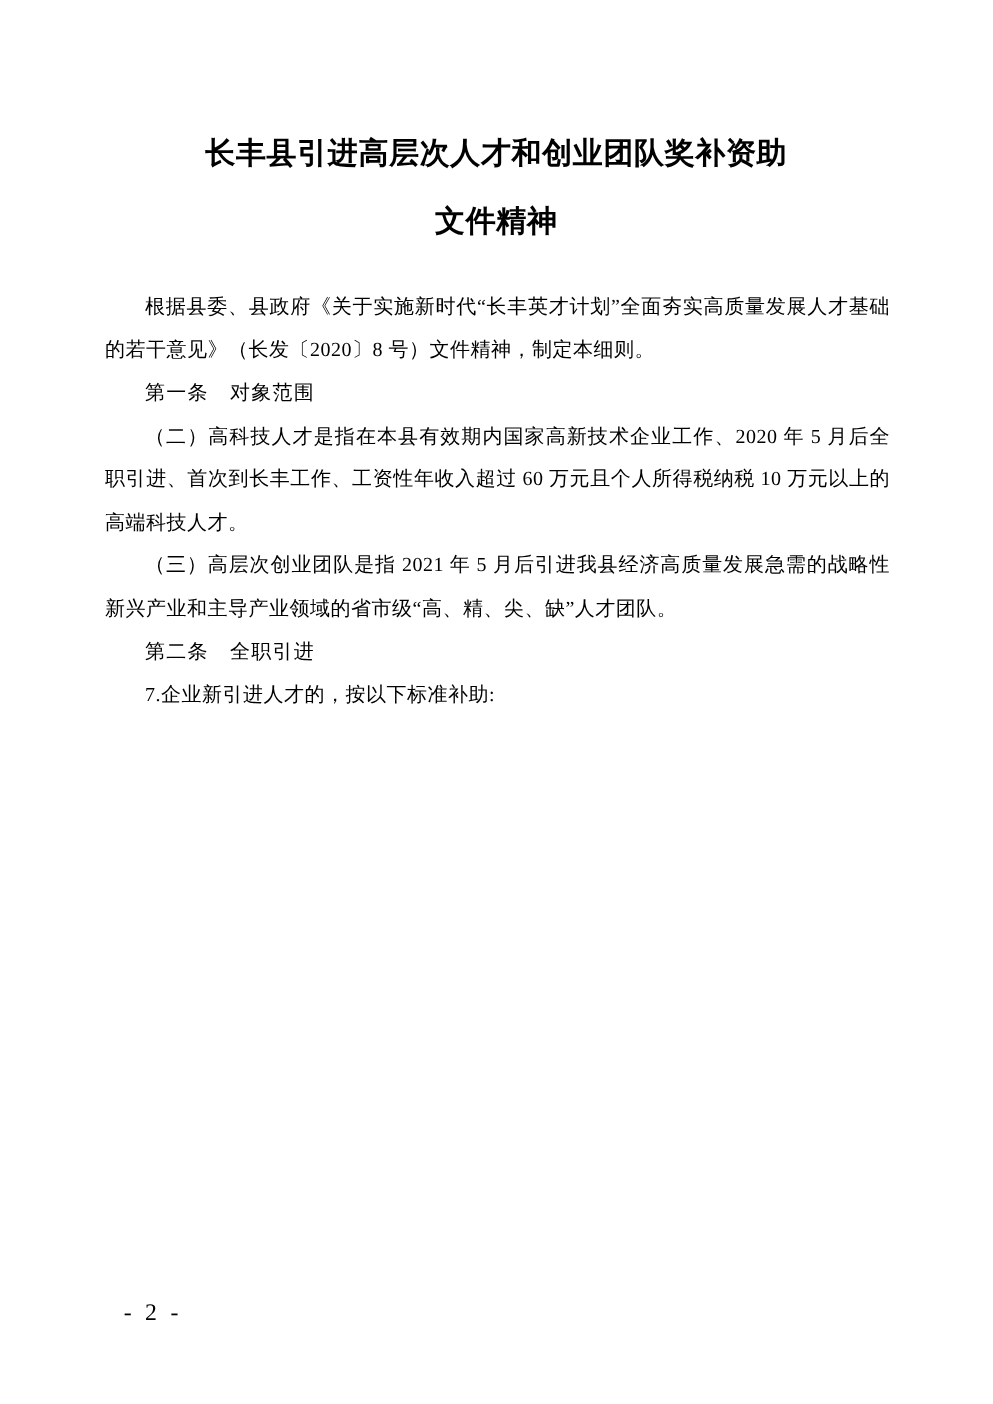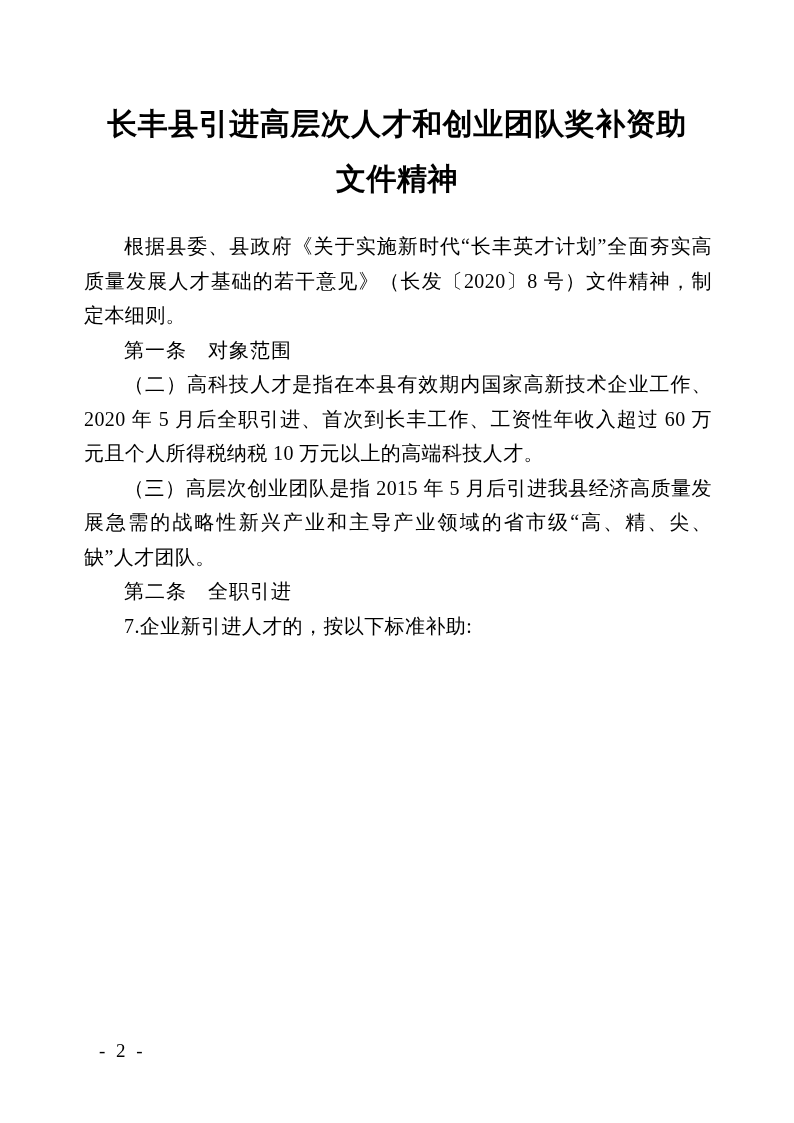--- a/index.html
+++ b/index.html
@@ -14,27 +14,27 @@
     background: #ffffff;
     color: #000000;
     font-family: "Liberation Serif", "DejaVu Serif", serif;
     overflow: hidden;
     box-sizing: border-box;
   }
   .doc-title {
     padding-top: 96px;
     text-align: center;
     font-weight: bold;
-    font-size: 30px;
+    font-size: 24px;
     line-height: 55px;
     letter-spacing: 0.5px;
   }
   .doc-body {
     margin: 23px 82px 16px 84px;
-    font-size: 20px;
+    font-size: 16px;
     line-height: 34.5px;
     text-align: justify;
     text-justify: inter-character;
     letter-spacing: 0.4px;
   }
   .doc-para {
     text-indent: 2em;
     margin: 0;
   }
   .doc-heading {
@@ -60,20 +60,20 @@
 
   <div class="doc-title">
     <div>长丰县引进高层次人才和创业团队奖补资助</div>
     <div>文件精神</div>
   </div>
 
   <div class="doc-body">
       <p class="doc-para">根据县委、县政府《关于实施新时代“长丰英才计划”全面夯实高质量发展人才基础的若干意见》（长发〔2020〕8 号）文件精神，制定本细则。</p>
       <p class="doc-heading">第一条　对象范围</p>
       <p class="doc-para">（二）高科技人才是指在本县有效期内国家高新技术企业工作、2020 年 5 月后全职引进、首次到长丰工作、工资性年收入超过 60 万元且个人所得税纳税 10 万元以上的高端科技人才。</p>
-      <p class="doc-para">（三）高层次创业团队是指 2015 年 5 月后引进我县经济高质量发展急需的战略性新兴产业和主导产业领域的省市级“高、精、尖、缺”人才团队。</p>
+      <p class="doc-para">（三）高层次创业团队是指 2021 年 5 月后引进我县经济高质量发展急需的战略性新兴产业和主导产业领域的省市级“高、精、尖、缺”人才团队。</p>
       <p class="doc-heading">第二条　全职引进</p>
       <p class="doc-para">7.企业新引进人才的，按以下标准补助:</p>
     </div>
 
   <div class="footer-page-number">- 2 -</div>
 
 </div>
 
 </body></html>

